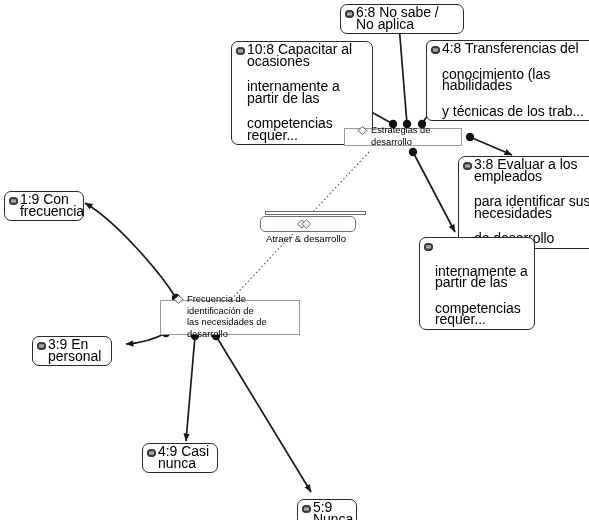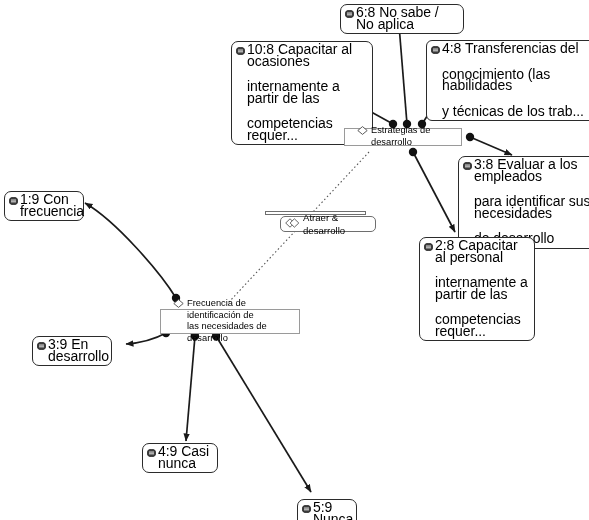--- a/index.html
+++ b/index.html
@@ -202,33 +202,33 @@
             <rect x="2" y="2.6" width="5" height="0.9" fill="#fff"></rect>
             <rect x="2" y="4.4" width="5" height="0.9" fill="#fff"></rect>
           </svg></span><span>3:8 Evaluar a los empleados</span><span class="cont">para identificar sus necesidades</span><span class="cont">de desarrollo</span></span>
   </div>
 
   <div class="node quote-node" style="left:419px; top:237px; width:116px;">
     <span class="qtext"><span class="q-icon"><svg width="9" height="8" viewBox="0 0 9 8">
             <ellipse cx="4.5" cy="4" rx="4.3" ry="3.8" fill="#3a3a3a" stroke="#111" stroke-width="0.7"></ellipse>
             <rect x="2" y="2.6" width="5" height="0.9" fill="#fff"></rect>
             <rect x="2" y="4.4" width="5" height="0.9" fill="#fff"></rect>
-          </svg></span><span>2:8 Capacitar al personal</span><span class="cont">internamente a partir de las</span><span class="cont">competencias requer...</span></span>
+          </svg></span><span class="cont">internamente a partir de las</span><span class="cont">competencias requer...</span></span>
   </div>
 
   <div class="family-top" style="left:265px; top:211px; width:101px;"></div>
-  <div class="node family-node" style="left:280px; top:216px; width:96px; height:16px;">
+  <div class="node family-node" style="left:260px; top:216px; width:96px; height:16px;flex-direction:column;">
     <span class="fam-icon"><svg width="15" height="10" viewBox="0 0 15 10">
           <path d="M5,0.8 L9.4,5 L5,9.2 L0.7,5 Z" fill="#ffffff" stroke="#555" stroke-width="0.9"></path>
           <path d="M9.4,0.8 L13.8,5 L9.4,9.2 L5.1,5 Z" fill="#ffffff" stroke="#555" stroke-width="0.9"></path>
         </svg></span>
     <span>Atraer &amp; desarrollo</span>
   </div>
 
-  <div class="node code-node" style="left:160px; top:300px; width:140px; height:25px;margin-top:9px;">
+  <div class="node code-node" style="left:160px; top:300px; width:140px; height:35px;">
     <div class="bar"></div>
     <div class="cbody">
       <span class="diamond-icon"><svg width="11" height="9" viewBox="0 0 11 9">
             <path d="M5.5,0.6 L10.2,4.5 L5.5,8.4 L0.8,4.5 Z" fill="#ffffff" stroke="#4a4a4a" stroke-width="0.9"></path>
           </svg></span>
       <span class="clabel"><span>Frecuencia de identificación de</span><span class="l2">las necesidades de desarrollo</span></span>
     </div>
   </div>
 
   <div class="node quote-node" style="left:4px; top:191px; width:80px;">
@@ -237,21 +237,21 @@
             <rect x="2" y="2.6" width="5" height="0.9" fill="#fff"></rect>
             <rect x="2" y="4.4" width="5" height="0.9" fill="#fff"></rect>
           </svg></span><span>1:9 Con frecuencia</span></span>
   </div>
 
   <div class="node quote-node" style="left:32px; top:336px; width:80px;">
     <span class="qtext"><span class="q-icon"><svg width="9" height="8" viewBox="0 0 9 8">
             <ellipse cx="4.5" cy="4" rx="4.3" ry="3.8" fill="#3a3a3a" stroke="#111" stroke-width="0.7"></ellipse>
             <rect x="2" y="2.6" width="5" height="0.9" fill="#fff"></rect>
             <rect x="2" y="4.4" width="5" height="0.9" fill="#fff"></rect>
-          </svg></span><span>3:9 En desarrollo</span></span>
+          </svg></span><span>3:9 En personal</span></span>
   </div>
 
   <div class="node quote-node" style="left:142px; top:443px; width:76px;">
     <span class="qtext"><span class="q-icon"><svg width="9" height="8" viewBox="0 0 9 8">
             <ellipse cx="4.5" cy="4" rx="4.3" ry="3.8" fill="#3a3a3a" stroke="#111" stroke-width="0.7"></ellipse>
             <rect x="2" y="2.6" width="5" height="0.9" fill="#fff"></rect>
             <rect x="2" y="4.4" width="5" height="0.9" fill="#fff"></rect>
           </svg></span><span>4:9 Casi nunca</span></span>
   </div>
 

